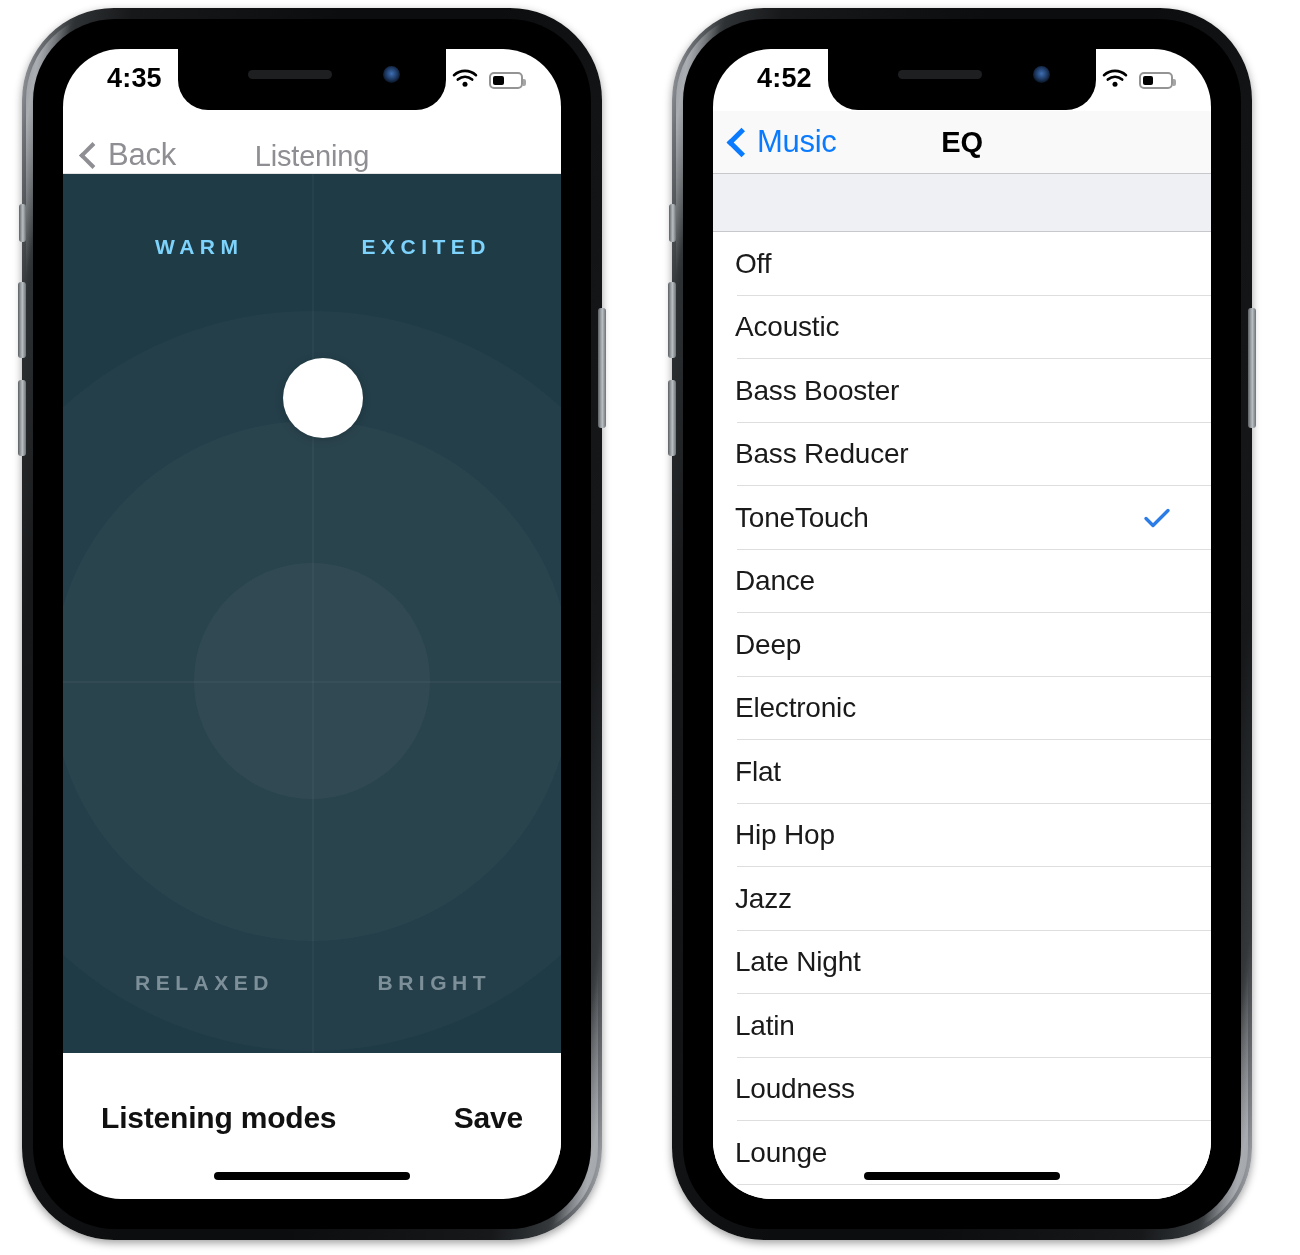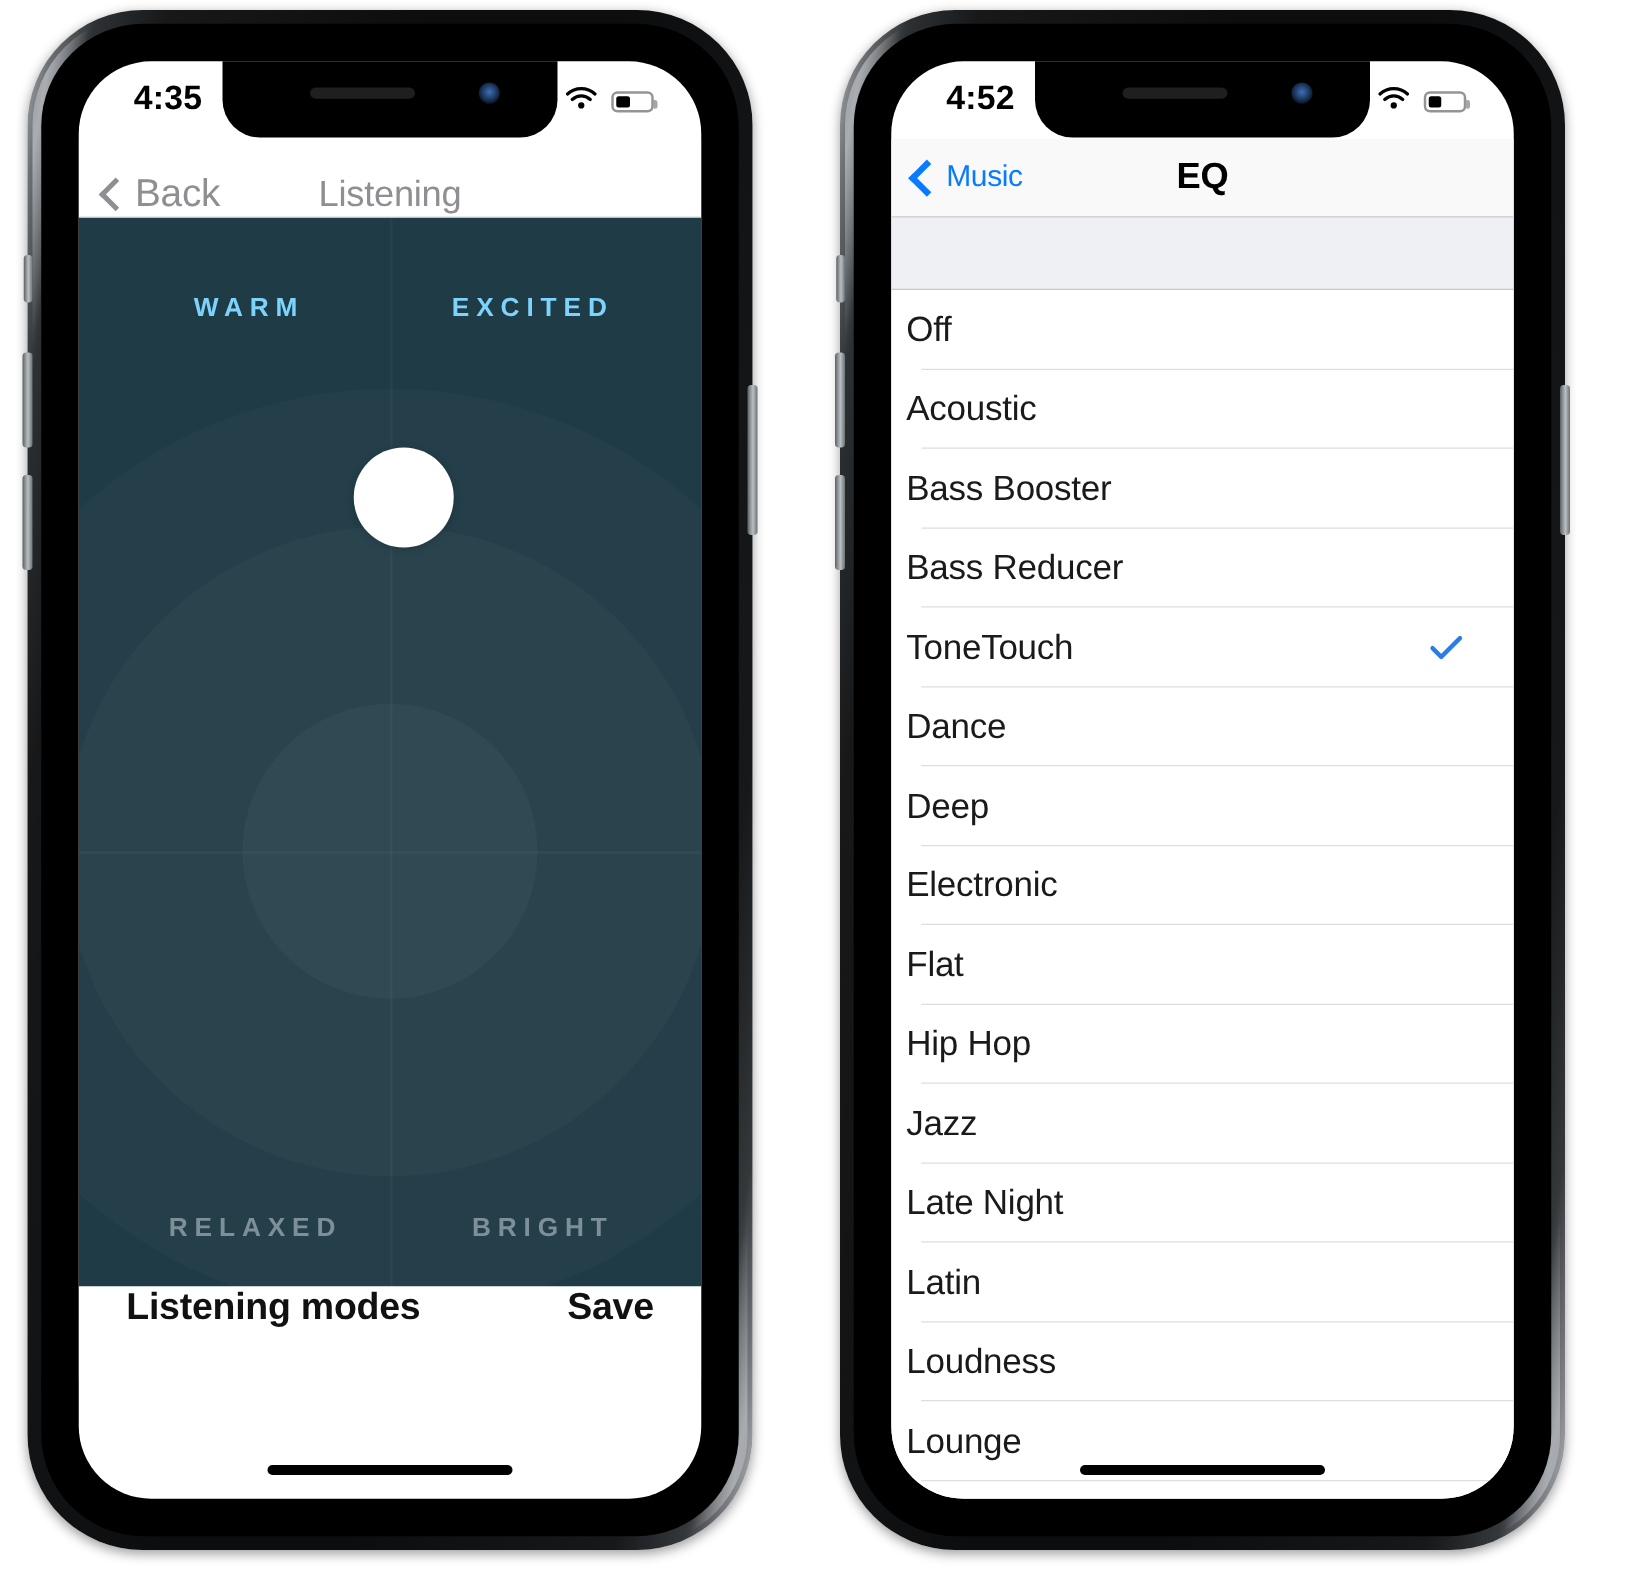--- a/index.html
+++ b/index.html
@@ -244,25 +244,25 @@
     position: absolute;
     width: 80px; height: 80px;
     border-radius: 50%;
     background: #fff;
     box-shadow: 0 2px 8px rgba(0,0,0,.18);
   }
 
   .tt-footer {
     position: absolute;
     left: 0; right: 0;
-    top: 980px;
+    top: 1032px;
     height: 74px;
     background: #fff;
     display: flex;
-    align-items: flex-start;
+    align-items: center;
     justify-content: space-between;
     padding: 0 38px;
     box-sizing: border-box;
   }
   .tt-footer .ft-left {
     font-size: 30px;
     font-weight: bold;
     color: #111;
     letter-spacing: -.2px;
   }
@@ -282,21 +282,21 @@
     border-bottom: 1px solid #c8c7cc;
     z-index: 10;
   }
   .eq-back {
     position: absolute;
     left: 18px; top: 50%;
     transform: translateY(-50%);
     display: flex;
     align-items: center;
     color: #0a7bff;
-    font-size: 24px;
+    font-size: 31px;
     letter-spacing: -.3px;
   }
   .eq-back .chev {
     border-left-width: 5px;
     border-bottom-width: 5px;
     width: 16px; height: 16px;
     margin-right: 5px;
   }
   .eq-title {
     position: absolute;
@@ -318,21 +318,21 @@
   .eq-list {
     position: absolute;
     top: 183px; left: 0; right: 0; bottom: 0;
     background: #fff;
   }
   .eq-row {
     position: relative;
     height: 63.5px;
     display: flex;
     align-items: center;
-    padding-left: 12px;
+    padding-left: 22px;
     box-sizing: border-box;
     font-size: 28px;
     color: #1a1a1a;
     letter-spacing: -.2px;
   }
   .eq-row::after {
     content: "";
     position: absolute;
     left: 24px; right: 0; bottom: 0;
     height: 1px;

